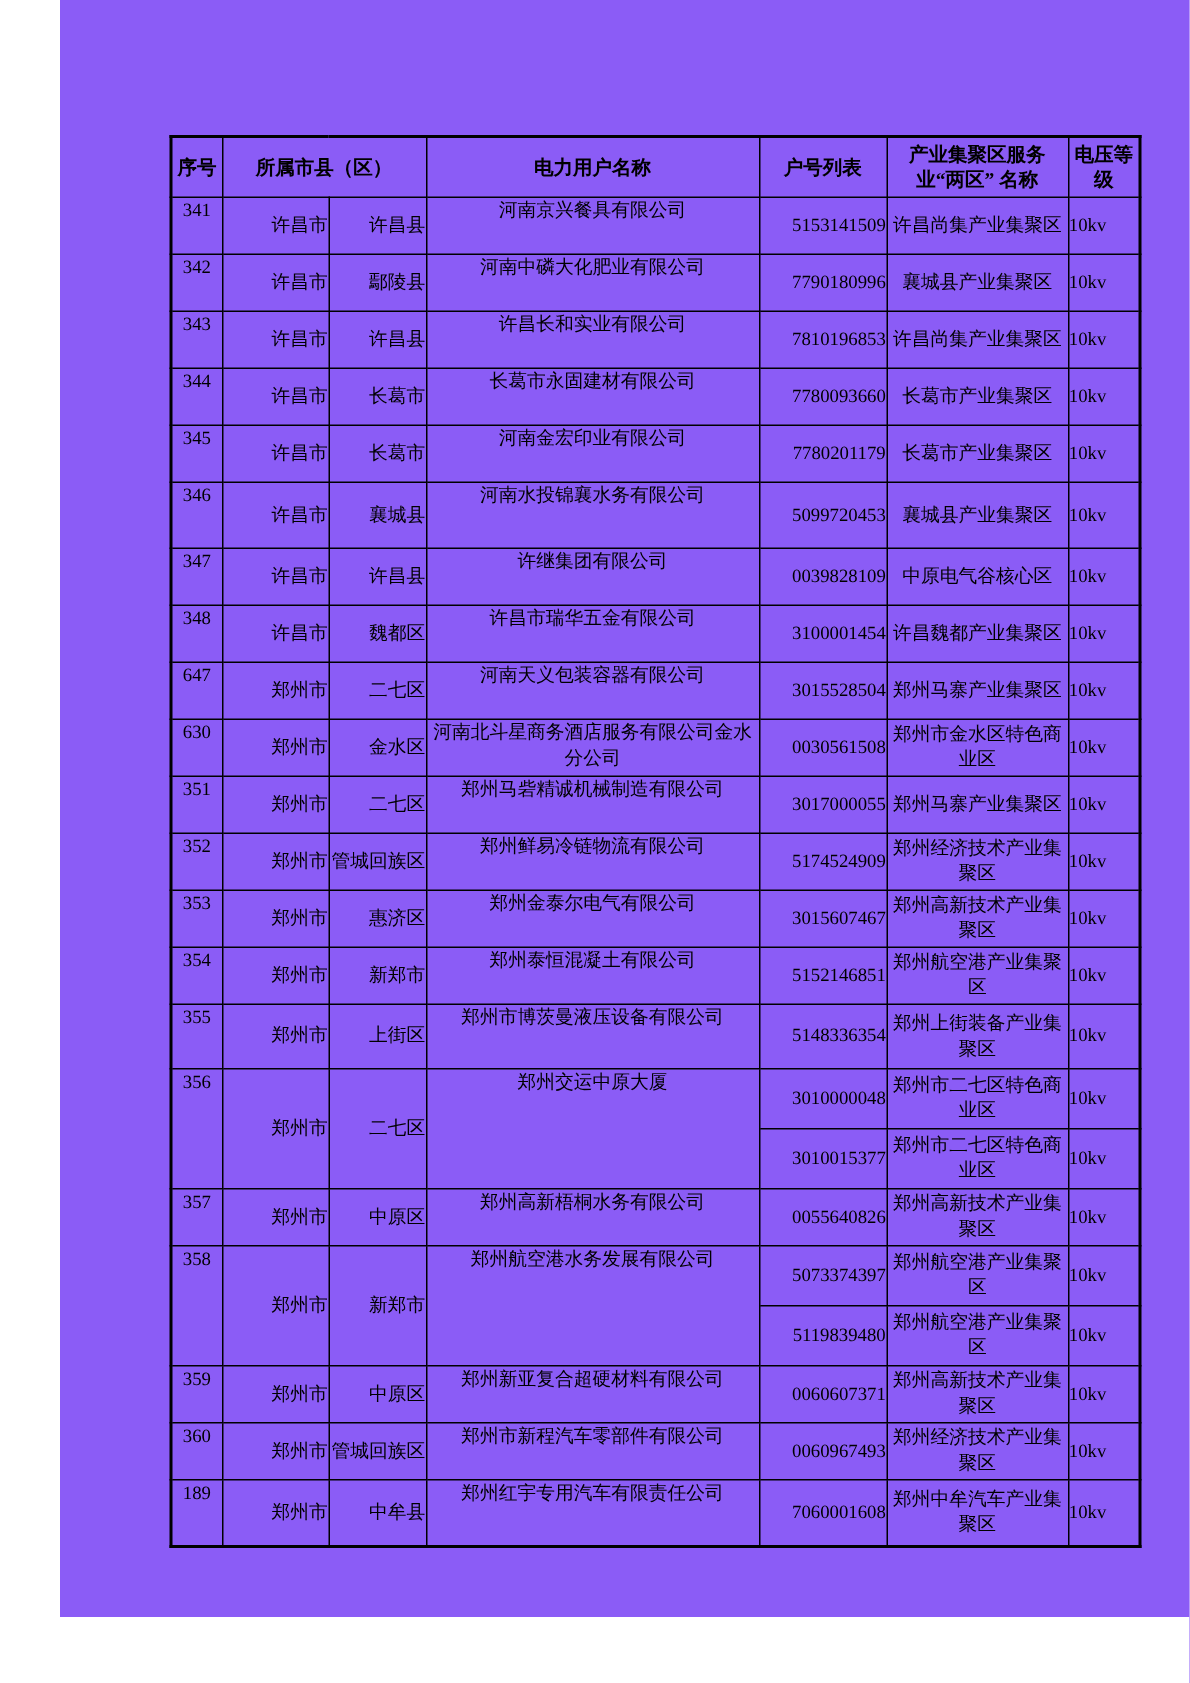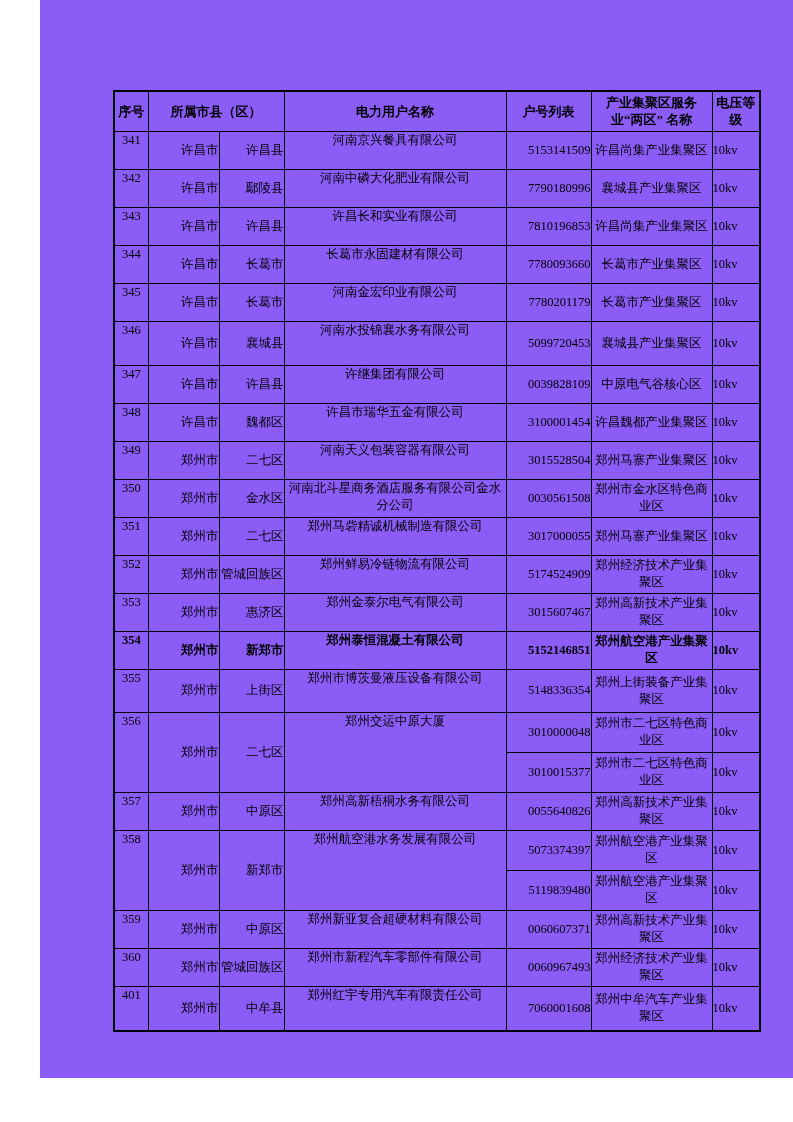--- a/index.html
+++ b/index.html
@@ -166,30 +166,30 @@
         <tr style="height: 38px;">
           <td class="seq-cell">348</td>
           <td class="city-cell">许昌市</td>
           <td class="county-cell">魏都区</td>
           <td class="name-cell">许昌市瑞华五金有限公司</td>
           <td class="account-cell">3100001454</td>
           <td class="area-cell">许昌魏都产业集聚区</td>
           <td class="voltage-cell">10kv</td>
         </tr>
         <tr style="height: 38px;">
-          <td class="seq-cell">349</td>
+          <td class="seq-cell">647</td>
           <td class="city-cell">郑州市</td>
           <td class="county-cell">二七区</td>
           <td class="name-cell">河南天义包装容器有限公司</td>
           <td class="account-cell">3015528504</td>
           <td class="area-cell">郑州马寨产业集聚区</td>
           <td class="voltage-cell">10kv</td>
         </tr>
         <tr style="height: 38px;">
-          <td class="seq-cell">350</td>
+          <td class="seq-cell">630</td>
           <td class="city-cell">郑州市</td>
           <td class="county-cell">金水区</td>
           <td class="name-cell">河南北斗星商务酒店服务有限公司金水分公司</td>
           <td class="account-cell">0030561508</td>
           <td class="area-cell">郑州市金水区特色商业区</td>
           <td class="voltage-cell">10kv</td>
         </tr>
         <tr style="height: 38px;">
           <td class="seq-cell">351</td>
           <td class="city-cell">郑州市</td>
@@ -210,21 +210,21 @@
         </tr>
         <tr style="height: 38px;">
           <td class="seq-cell">353</td>
           <td class="city-cell">郑州市</td>
           <td class="county-cell">惠济区</td>
           <td class="name-cell">郑州金泰尔电气有限公司</td>
           <td class="account-cell">3015607467</td>
           <td class="area-cell">郑州高新技术产业集聚区</td>
           <td class="voltage-cell">10kv</td>
         </tr>
-        <tr style="height: 38px; font-weight: bold;">
+        <tr style="height: 38px;">
           <td class="seq-cell">354</td>
           <td class="city-cell">郑州市</td>
           <td class="county-cell">新郑市</td>
           <td class="name-cell">郑州泰恒混凝土有限公司</td>
           <td class="account-cell">5152146851</td>
           <td class="area-cell">郑州航空港产业集聚区</td>
           <td class="voltage-cell">10kv</td>
         </tr>
         <tr style="height: 43px;">
           <td class="seq-cell">355</td>
@@ -284,21 +284,21 @@
         <tr style="height: 38px;">
           <td class="seq-cell">360</td>
           <td class="city-cell">郑州市</td>
           <td class="county-cell">管城回族区</td>
           <td class="name-cell">郑州市新程汽车零部件有限公司</td>
           <td class="account-cell">0060967493</td>
           <td class="area-cell">郑州经济技术产业集聚区</td>
           <td class="voltage-cell">10kv</td>
         </tr>
         <tr style="height: 45px;">
-          <td class="seq-cell">401</td>
+          <td class="seq-cell">189</td>
           <td class="city-cell">郑州市</td>
           <td class="county-cell">中牟县</td>
           <td class="name-cell">郑州红宇专用汽车有限责任公司</td>
           <td class="account-cell">7060001608</td>
           <td class="area-cell">郑州中牟汽车产业集聚区</td>
           <td class="voltage-cell">10kv</td>
         </tr>
       </tbody>
   </table>
 </div>

